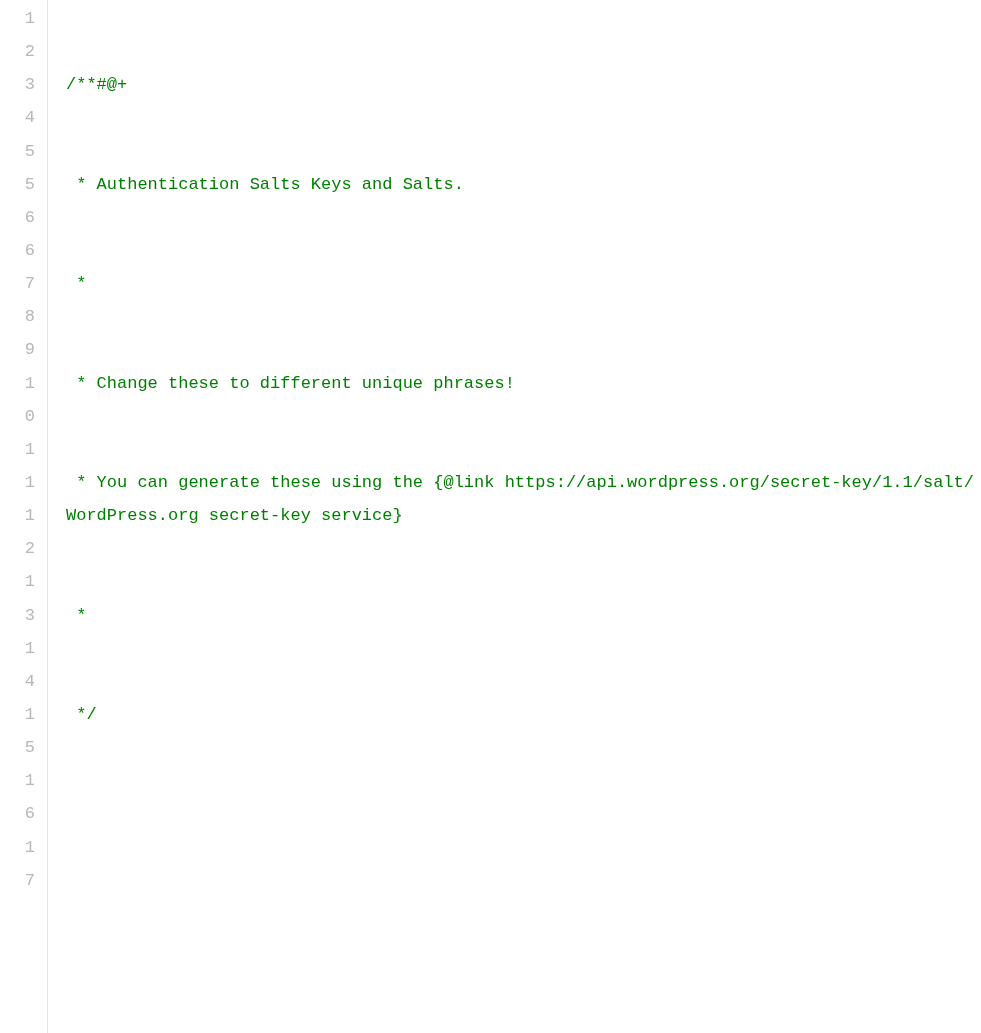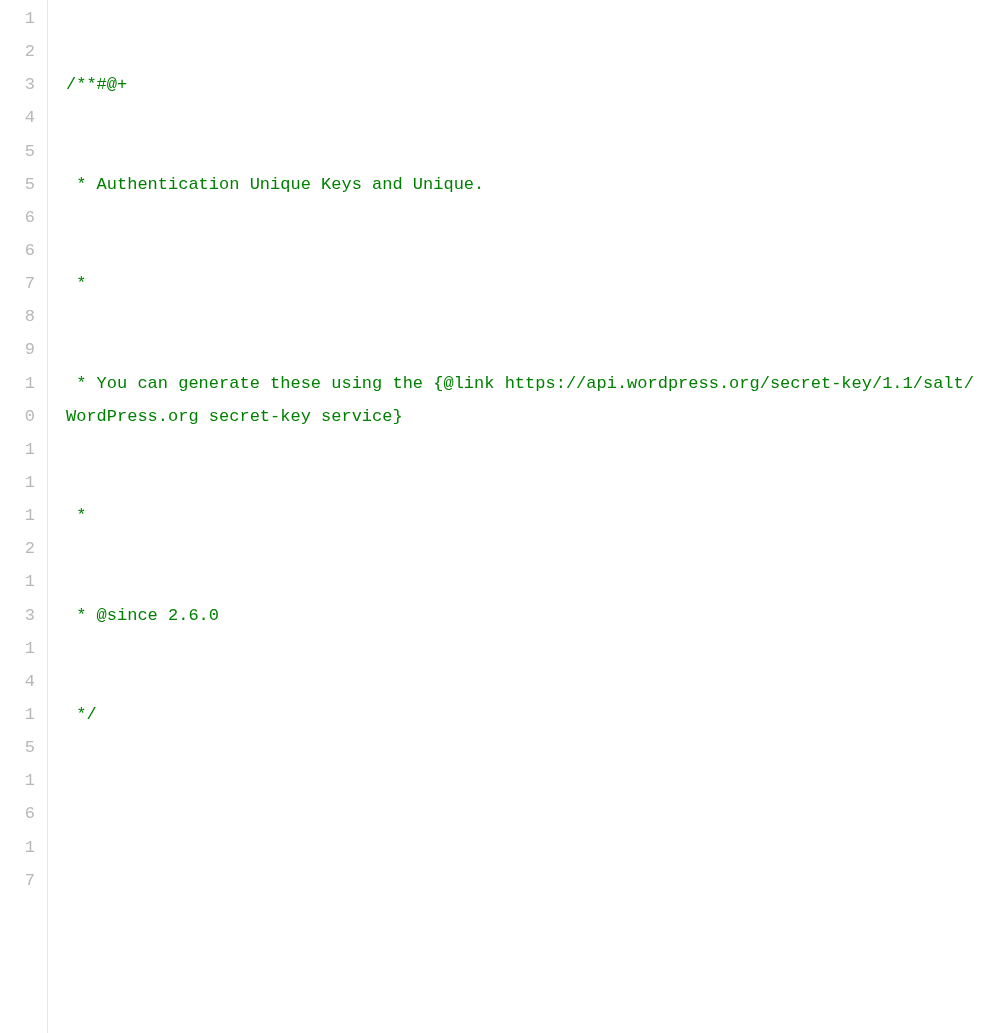--- a/index.html
+++ b/index.html
@@ -61,25 +61,25 @@
     <span class="ln">1</span>
     <span class="ln">5</span>
     <span class="ln">1</span>
     <span class="ln">6</span>
     <span class="ln">1</span>
     <span class="ln">7</span>
   </div>
 
 <div class="code">
   <span class="row comment">/**#@+</span>
-  <span class="row comment"> * Authentication Unique Keys and Unique.</span>
+  <span class="row comment"> * Authentication Salts Keys and Salts.</span>
   <span class="row comment"> *</span>
+  <span class="row comment"> * Change these to different unique phrases!</span>
   <span class="row comment"> * You can generate these using the {@link https://api.wordpress.org/secret-key/1.1/salt/ WordPress.org secret-key service}</span>
   <span class="row comment"> *</span>
-  <span class="row comment"> * @since 2.6.0</span>
   <span class="row comment"> */</span>
 
   
   
   
   
   
   
   
   

